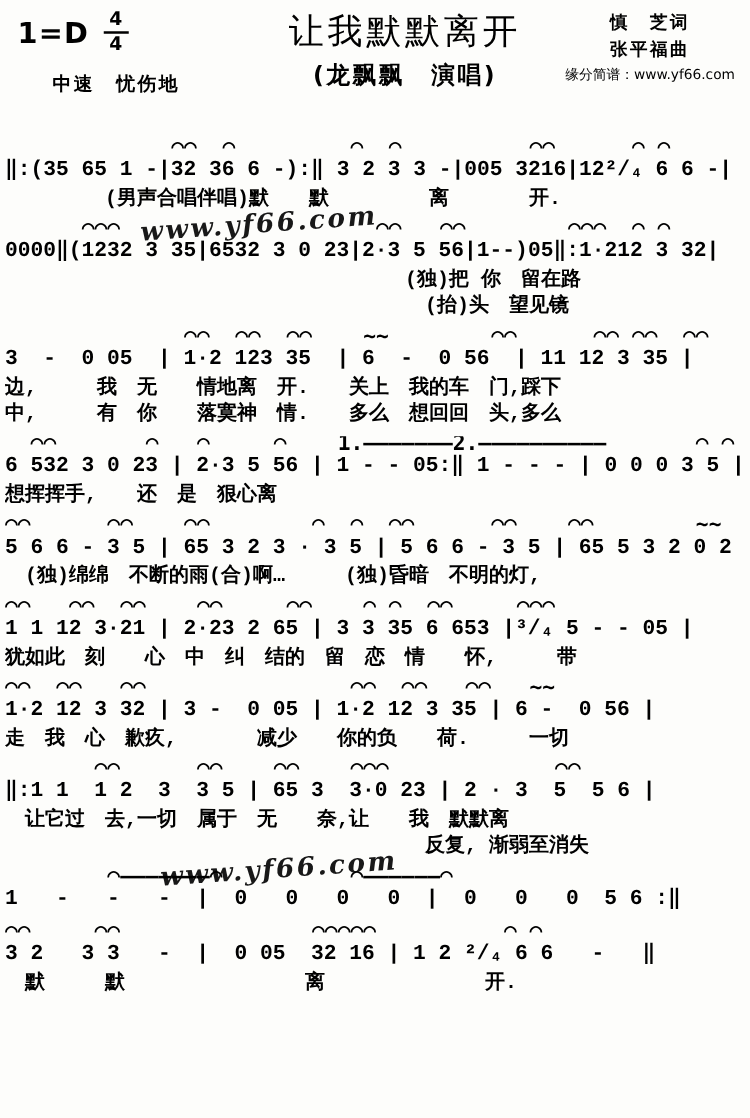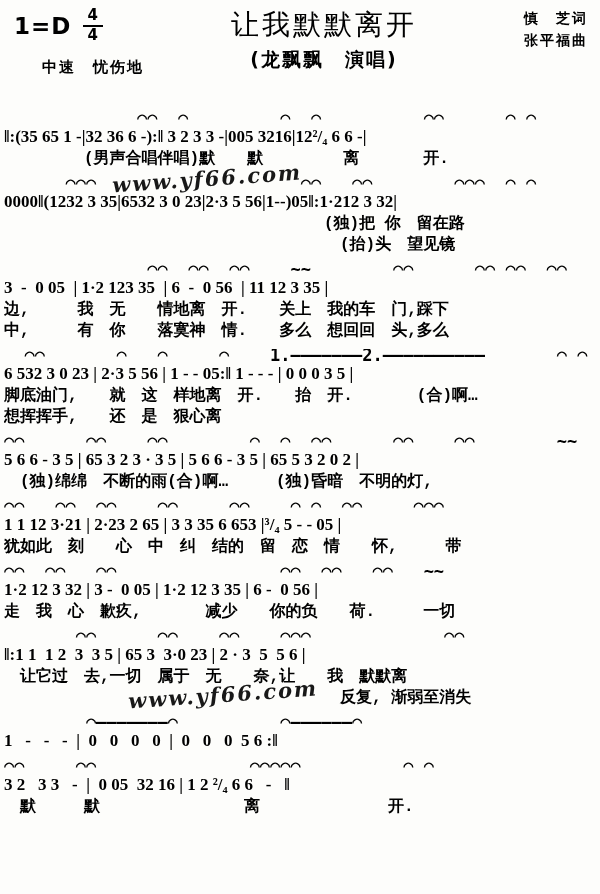--- a/index.html
+++ b/index.html
@@ -43,21 +43,21 @@
   .credits .site{font-size:11px;font-weight:normal;letter-spacing:0;}
   
   .systems{padding:0 4px;}
   .system{margin-bottom:7px;}
   .arcs{
     font-family:"DejaVu Sans Mono","DejaVu Sans",monospace;
     font-size:17px;line-height:13px;height:13px;
     white-space:pre;overflow:hidden;font-weight:bold;
   }
   .notes{
-    font-family:Liberation Serif, serif;
+    font-family:Liberation Mono, monospace;
     font-weight:bold;font-size:17px;line-height:24px;
     white-space:pre;overflow:hidden;
   }
   .lyric{
     font-size:16px;font-weight:bold;line-height:21px;
     white-space:pre;overflow:hidden;
     font-family:Liberation Mono, monospace;
   }
   
   .wm{
@@ -84,20 +84,21 @@
       <span>1=D</span><span class="frac"><span class="top">4</span><span class="bot">4</span></span>
     </div>
     <div class="tempo">中速　忧伤地</div>
     <div class="titleblock">
       <div class="title">让我默默离开</div>
       <div class="performer">(龙飘飘　演唱)</div>
     </div>
     <div class="credits">
       <div>慎　芝词</div>
       <div>张平福曲</div>
+      <div class="site">缘分简谱：www.yf66.com</div>
     </div>
   </div>
 
   <div class="systems">
 
     <div class="system">
       <div class="arcs">             ◠◠  ◠         ◠  ◠          ◠◠      ◠ ◠</div>
       <div class="notes">‖:(35 65 1 -|32 36 6 -):‖ 3 2 3 3 -|005 3216|12²/₄ 6 6 -|</div>
       <div class="lyric">　　　　　(男声合唱伴唱)默　　默　　　　　离　　　　开.</div>
     </div>
@@ -112,21 +113,20 @@
     <div class="system">
       <div class="arcs">              ◠◠  ◠◠  ◠◠    ~~        ◠◠      ◠◠ ◠◠  ◠◠</div>
       <div class="notes">3  -  0 05  | 1·2 123 35  | 6  -  0 56  | 11 12 3 35 |</div>
       <div class="lyric">边,　　　我　无　　情地离　开.　　关上　我的车　门,踩下</div>
       <div class="lyric">中,　　　有　你　　落寞神　情.　　多么　想回回　头,多么</div>
     </div>
 
     <div class="system">
       <div class="arcs">  ◠◠       ◠   ◠     ◠    1.———————2.——————————       ◠ ◠</div>
       <div class="notes">6 532 3 0 23 | 2·3 5 56 | 1 - - 05:‖ 1 - - - | 0 0 0 3 5 |</div>
-      <div class="lyric">脚底油门,　　就　这　样地离　开.　　抬　开.　　　　(合)啊…</div>
       <div class="lyric">想挥挥手,　　还　是　狠心离</div>
     </div>
 
     <div class="system">
       <div class="arcs">◠◠      ◠◠    ◠◠        ◠  ◠  ◠◠      ◠◠    ◠◠        ~~</div>
       <div class="notes">5 6 6 - 3 5 | 65 3 2 3 · 3 5 | 5 6 6 - 3 5 | 65 5 3 2 0 2 |</div>
       <div class="lyric">　(独)绵绵　不断的雨(合)啊…　　　(独)昏暗　不明的灯,</div>
     </div>
 
     <div class="system">

